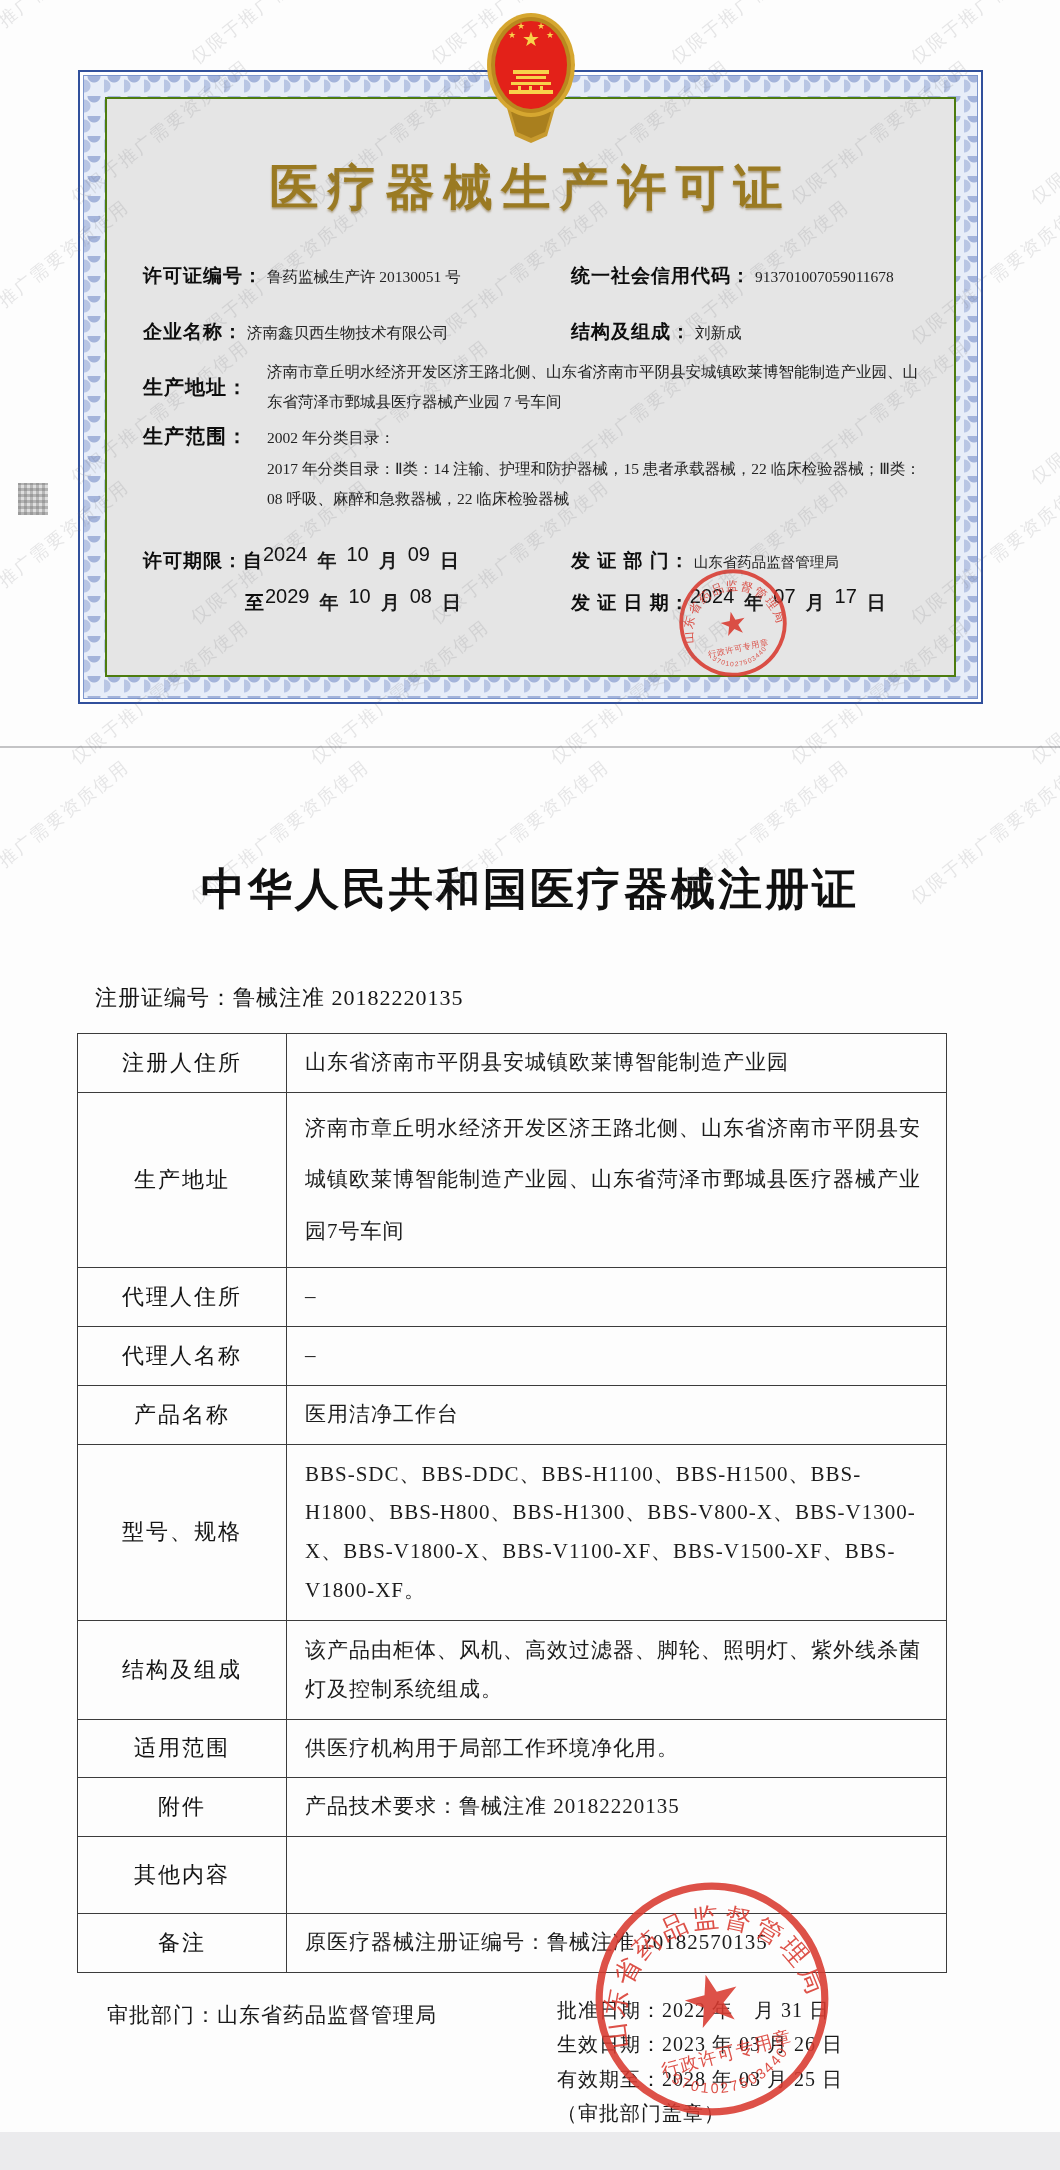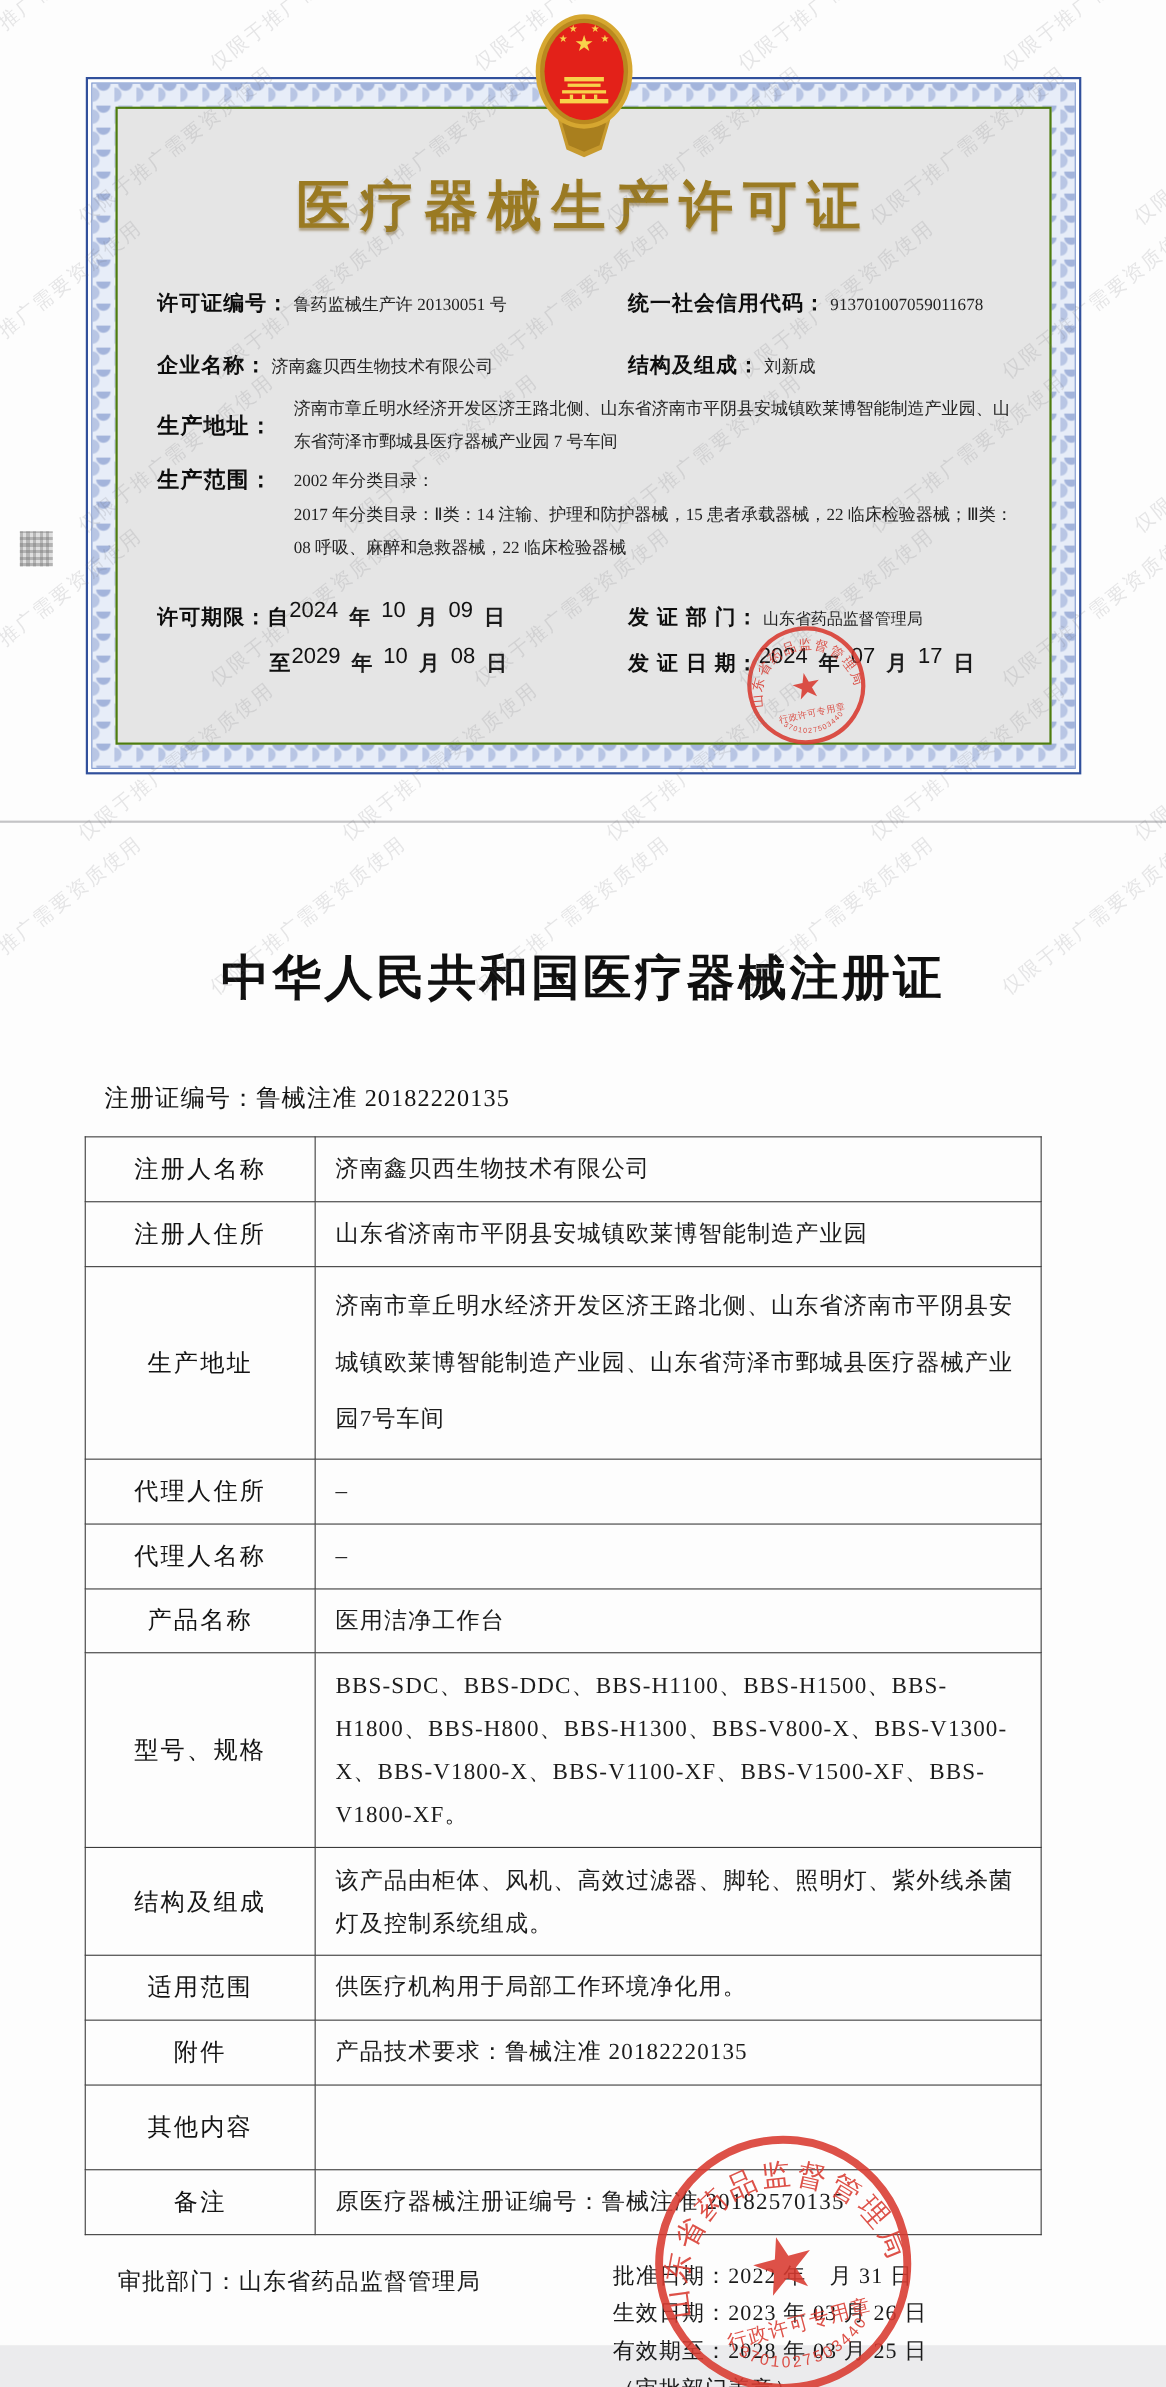--- a/index.html
+++ b/index.html
@@ -238,24 +238,20 @@
 
   <div class="qr-blob"></div>
 
   <div class="cert2">
     <h2 class="c2-title">中华人民共和国医疗器械注册证</h2>
     <div class="c2-certno">注册证编号：鲁械注准 20182220135</div>
 
     <table class="c2-table">
       <tbody>
         <tr>
-          <td class="td-label">注册人名称</td>
-          <td class="td-value">济南鑫贝西生物技术有限公司</td>
-        </tr>
-        <tr>
           <td class="td-label">注册人住所</td>
           <td class="td-value">山东省济南市平阴县安城镇欧莱博智能制造产业园</td>
         </tr>
         <tr>
           <td class="td-label">生产地址</td>
           <td class="td-value tall">济南市章丘明水经济开发区济王路北侧、山东省济南市平阴县安城镇欧莱博智能制造产业园、山东省菏泽市鄄城县医疗器械产业园7号车间</td>
         </tr>
         <tr>
           <td class="td-label">代理人住所</td>
           <td class="td-value">–</td>

